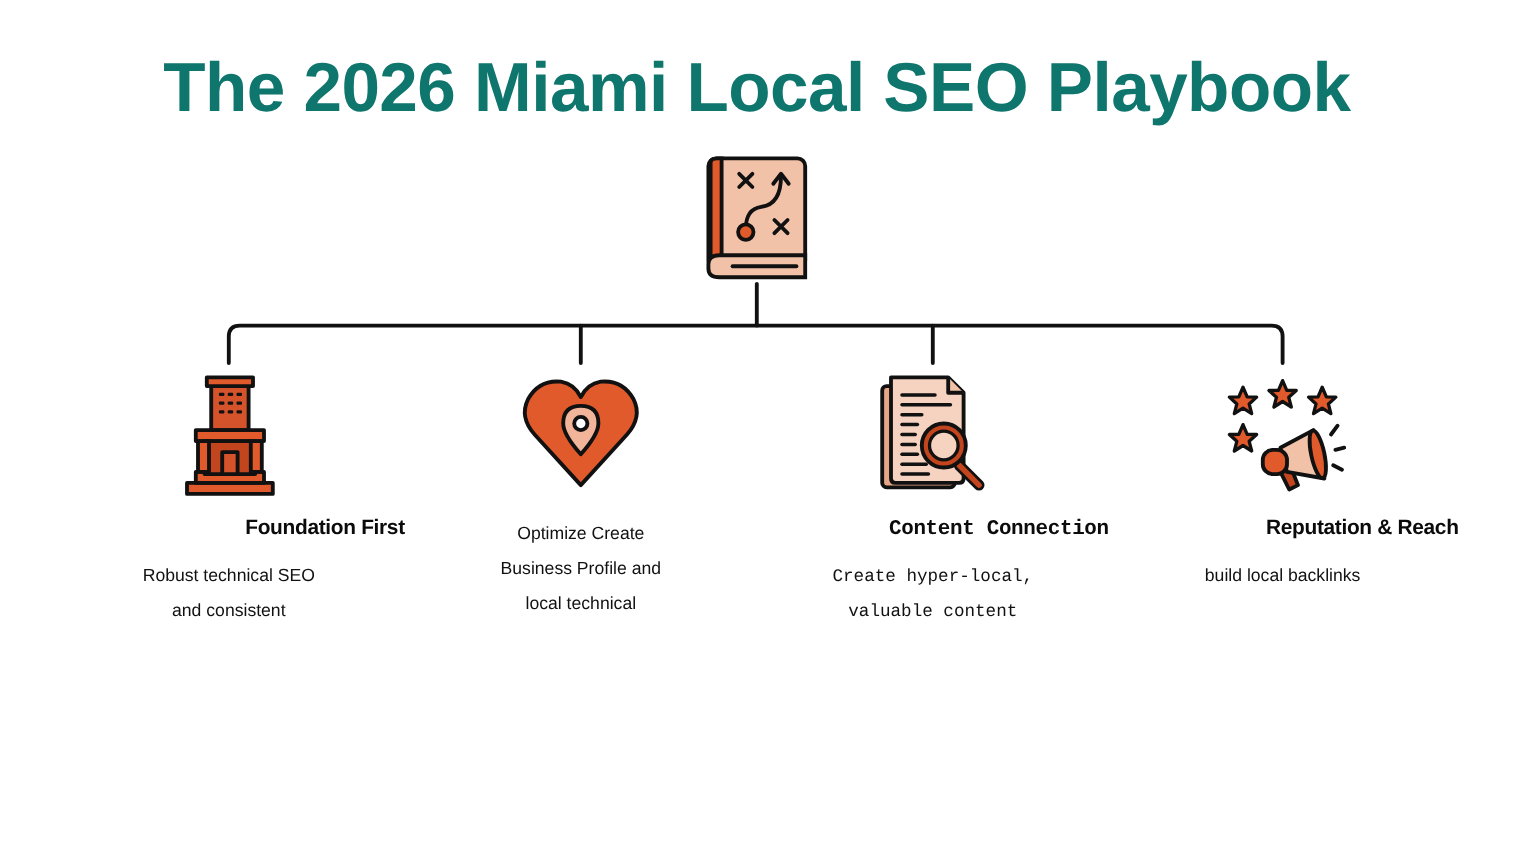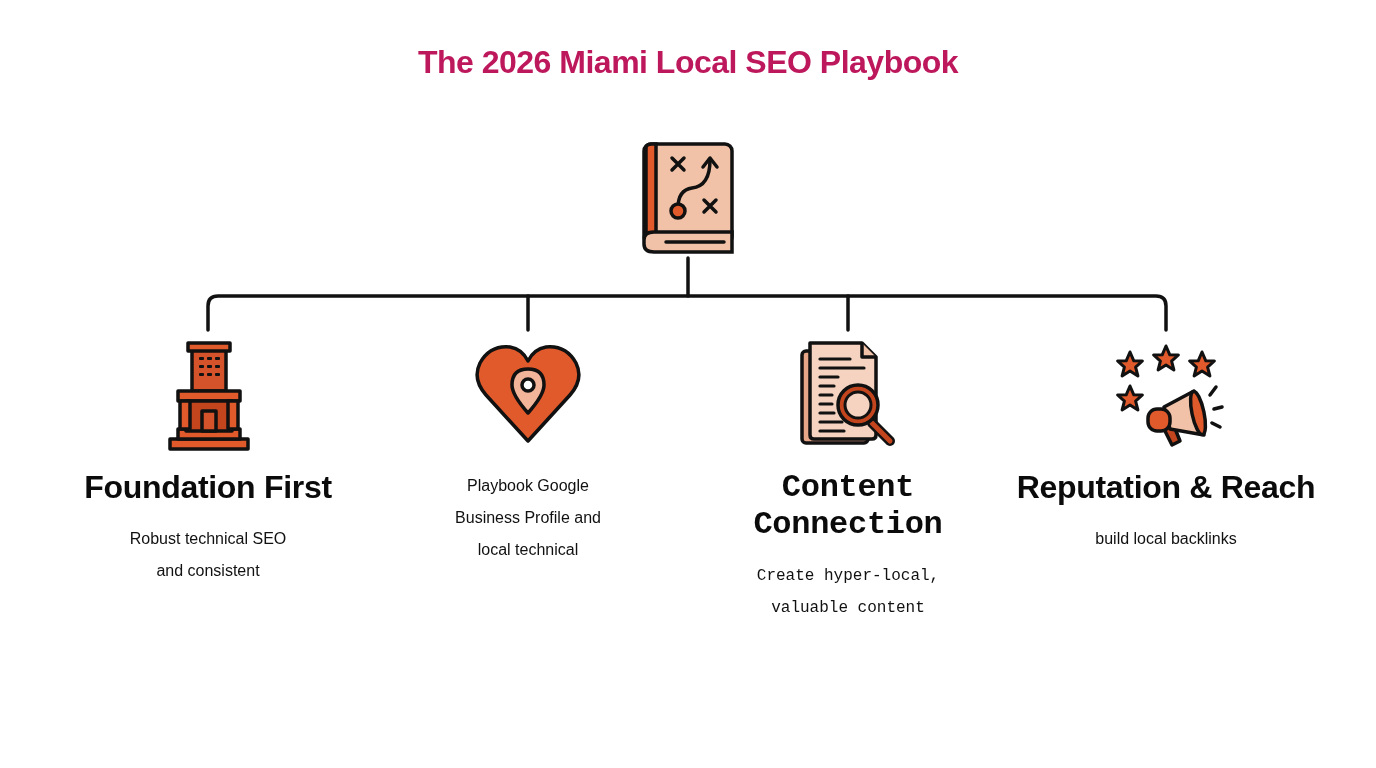--- a/index.html
+++ b/index.html
@@ -1,22 +1,22 @@
 <!DOCTYPE html>
 <html><head>
 <meta charset="utf-8">
 <style>
   html, body { margin:0; padding:0; background:#ffffff; }
   body { width:1376px; height:768px; position:relative; overflow:hidden; font-family:"Liberation Sans", sans-serif; color:#111; }
-  .title { position:absolute; left:0; width:1376px; top:44px; text-align:center; font-size:32px; font-weight:bold; letter-spacing:-0.5px; color:#be185d; }
+  .title { position:absolute; left:0; width:1376px; top:44px; text-align:center; font-size:63px; font-weight:bold; letter-spacing:-0.5px; color:#0f766e; }
   .root-icon { position:absolute; left:640px; top:140px; width:96px; height:116px; }
   .connectors { position:absolute; left:0; top:0; width:1376px; height:768px; pointer-events:none; }
   .col { position:absolute; top:335px; width:320px; text-align:center; }
   .col .icon { width:120px; height:118px; margin:0 auto; display:block; }
-  .col .heading { margin-top:16px; font-size:32px; font-weight:bold; color:#0b0b0b; letter-spacing:-0.3px; }
+  .col .heading { margin-top:16px; font-size:19px; font-weight:bold; color:#0b0b0b; letter-spacing:-0.3px;text-align:right; }
   .col .desc { margin-top:17px; font-size:16px; line-height:32px; color:#111; }
 </style>
 </head>
 <body>
 
 <div class="title">The 2026 Miami Local SEO Playbook</div>
 
 <svg class="root-icon" viewBox="0 0 96 116">
   <rect x="4" y="4" width="88" height="100" rx="7" fill="#f2c2a8" stroke="#111" stroke-width="3.5"></rect>
   <path d="M6,8 Q6,4 12,4 L16,4 L16,96 L6,96 Z" fill="#e05a2b" stroke="#111" stroke-width="3.5"></path>
@@ -70,21 +70,21 @@
   </div>
 </div>
 
 <div class="col" style="left:368px;">
   <svg class="icon" viewBox="0 0 120 118">
     <path d="M60,106 L18,60 Q4,44 12,28 Q22,10 42,12 Q54,14 60,26 Q66,14 78,12 Q98,10 108,28 Q116,44 102,60 Z" fill="#e05a2b" stroke="#111" stroke-width="3.5" stroke-linejoin="round"></path>
     <path d="M60,78 Q44,60 44,50 Q44,34 60,34 Q76,34 76,50 Q76,60 60,78 Z" fill="#f2b59a" stroke="#111" stroke-width="3.5" stroke-linejoin="round"></path>
     <circle cx="60" cy="50" r="6" fill="#fff" stroke="#111" stroke-width="3.5"></circle>
   </svg>
   <div class="desc">
-    <div>Playbook Google</div>
+    <div>Optimize Create</div>
     <div>Business Profile and</div>
     <div>local technical</div>
   </div>
 </div>
 
 <div class="col" style="left:688px;font-family:Liberation Mono, monospace;">
   <svg class="icon" viewBox="0 0 120 118">
     <g stroke="#111" stroke-width="3.5" stroke-linejoin="round">
       <rect x="14" y="16" width="66" height="92" rx="4" fill="#e8a689"></rect>
       <path d="M22,8 L74,8 L88,22 L88,100 Q88,104 84,104 L26,104 Q22,104 22,100 Z" fill="#f5d3c0"></path>

